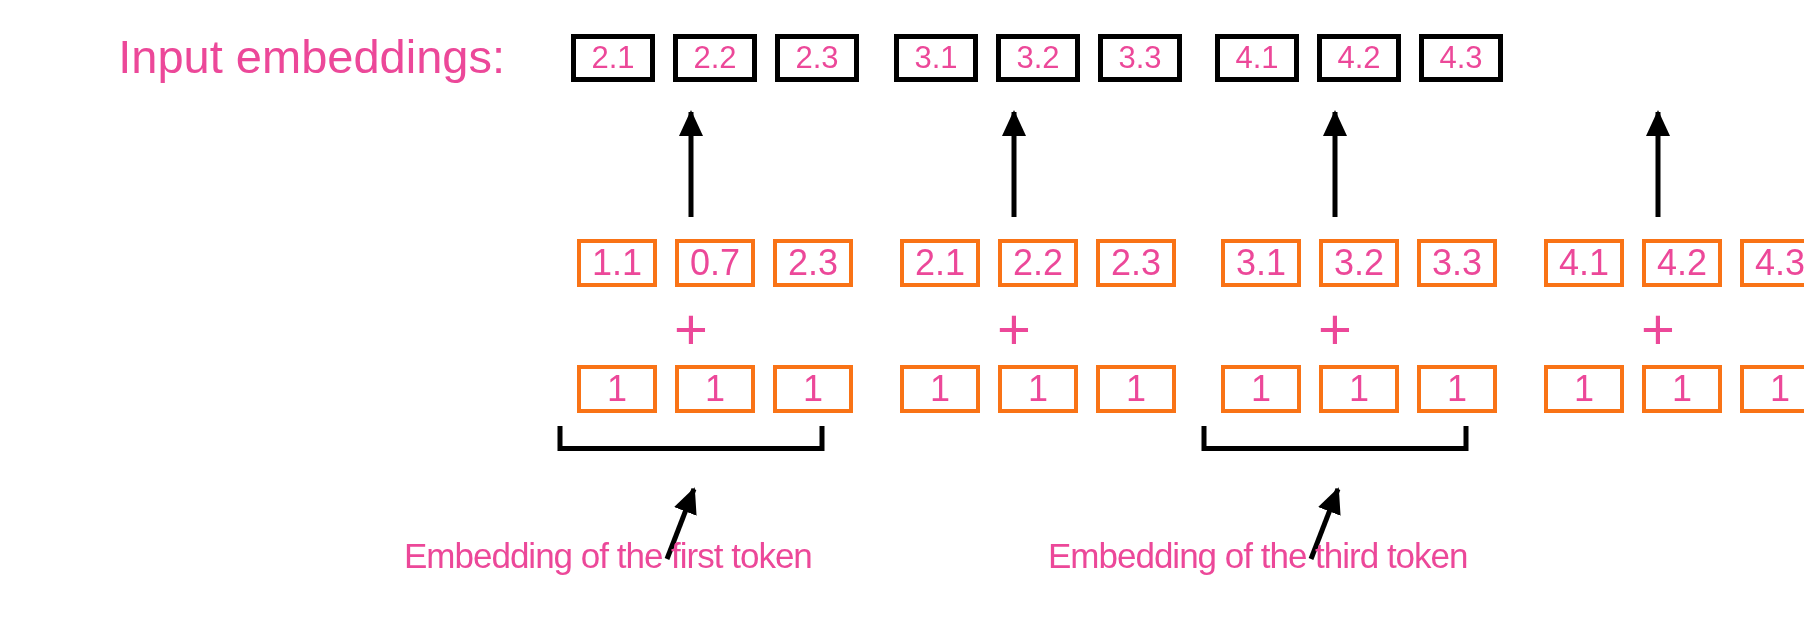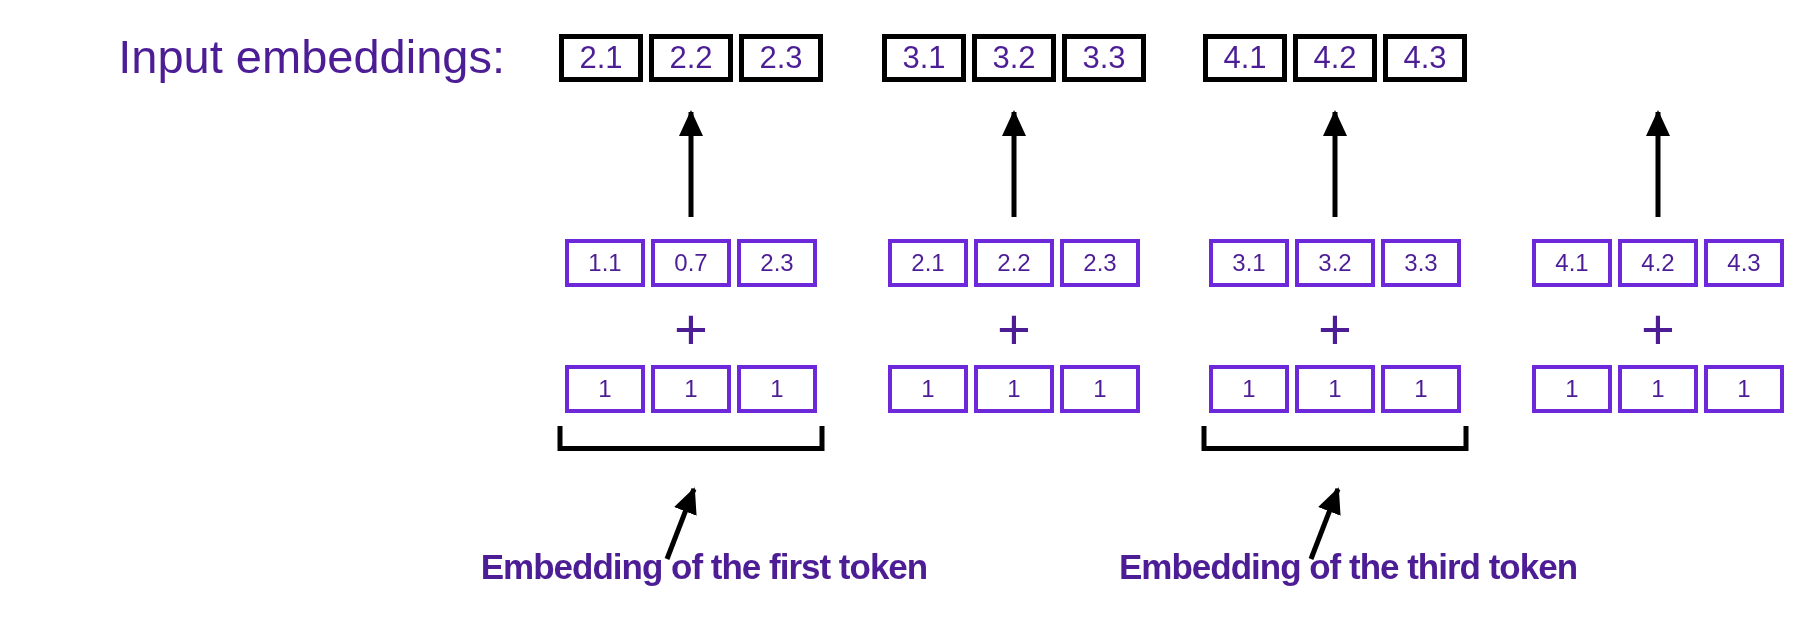--- a/index.html
+++ b/index.html
@@ -3,21 +3,21 @@
 <meta charset="utf-8">
 <style>
   html, body { margin: 0; padding: 0; background: #ffffff; }
   .canvas {
     position: relative;
     width: 1804px;
     height: 626px;
     background: #ffffff;
     overflow: hidden;
     font-family: "Liberation Sans", sans-serif;
-    color: #4c1d95;
+    color: #ec4899;
   }
   .overlay {
     position: absolute;
     left: 0; top: 0;
     width: 1804px; height: 626px;
     pointer-events: none;
   }
   .row-label {
     position: absolute;
     right: 1299px;            
@@ -31,44 +31,44 @@
     position: absolute;
     display: flex;
     gap: 6px;
   }
   .cell {
     box-sizing: border-box;
     background: #ffffff;
     display: flex;
     align-items: center;
     justify-content: center;
+    margin-left: 12px;
   }
   .r1 { top: 34px; }
   .r1 .cell { width: 84px; height: 48px; border: 5px solid #000; font-size: 31px; }
   .r2 { top: 239px; }
   .r3 { top: 365px; }
-  .r2 .cell, .r3 .cell { width: 80px; height: 48px; border: 4px solid #6d28d9; font-size: 24px; }
+  .r2 .cell, .r3 .cell { width: 80px; height: 48px; border: 4px solid #f97316; font-size: 36px; }
   .plus {
     position: absolute;
     top: 297px;
     width: 60px;
     height: 62px;
     display: flex;
     align-items: center;
     justify-content: center;
     font-size: 58px;
     font-weight: 400;
   }
   .annot {
     position: absolute;
-    top: 547px;
+    top: 536px;
     width: 600px;
-    text-align: center;
     font-size: 35px;
-    font-weight: bold;
+    font-weight: normal;
     letter-spacing: -1px;
     white-space: nowrap;
   }
 </style>
 </head>
 <body>
 
 <div class="canvas">
 
   <svg class="overlay" viewBox="0 0 1804 626">

